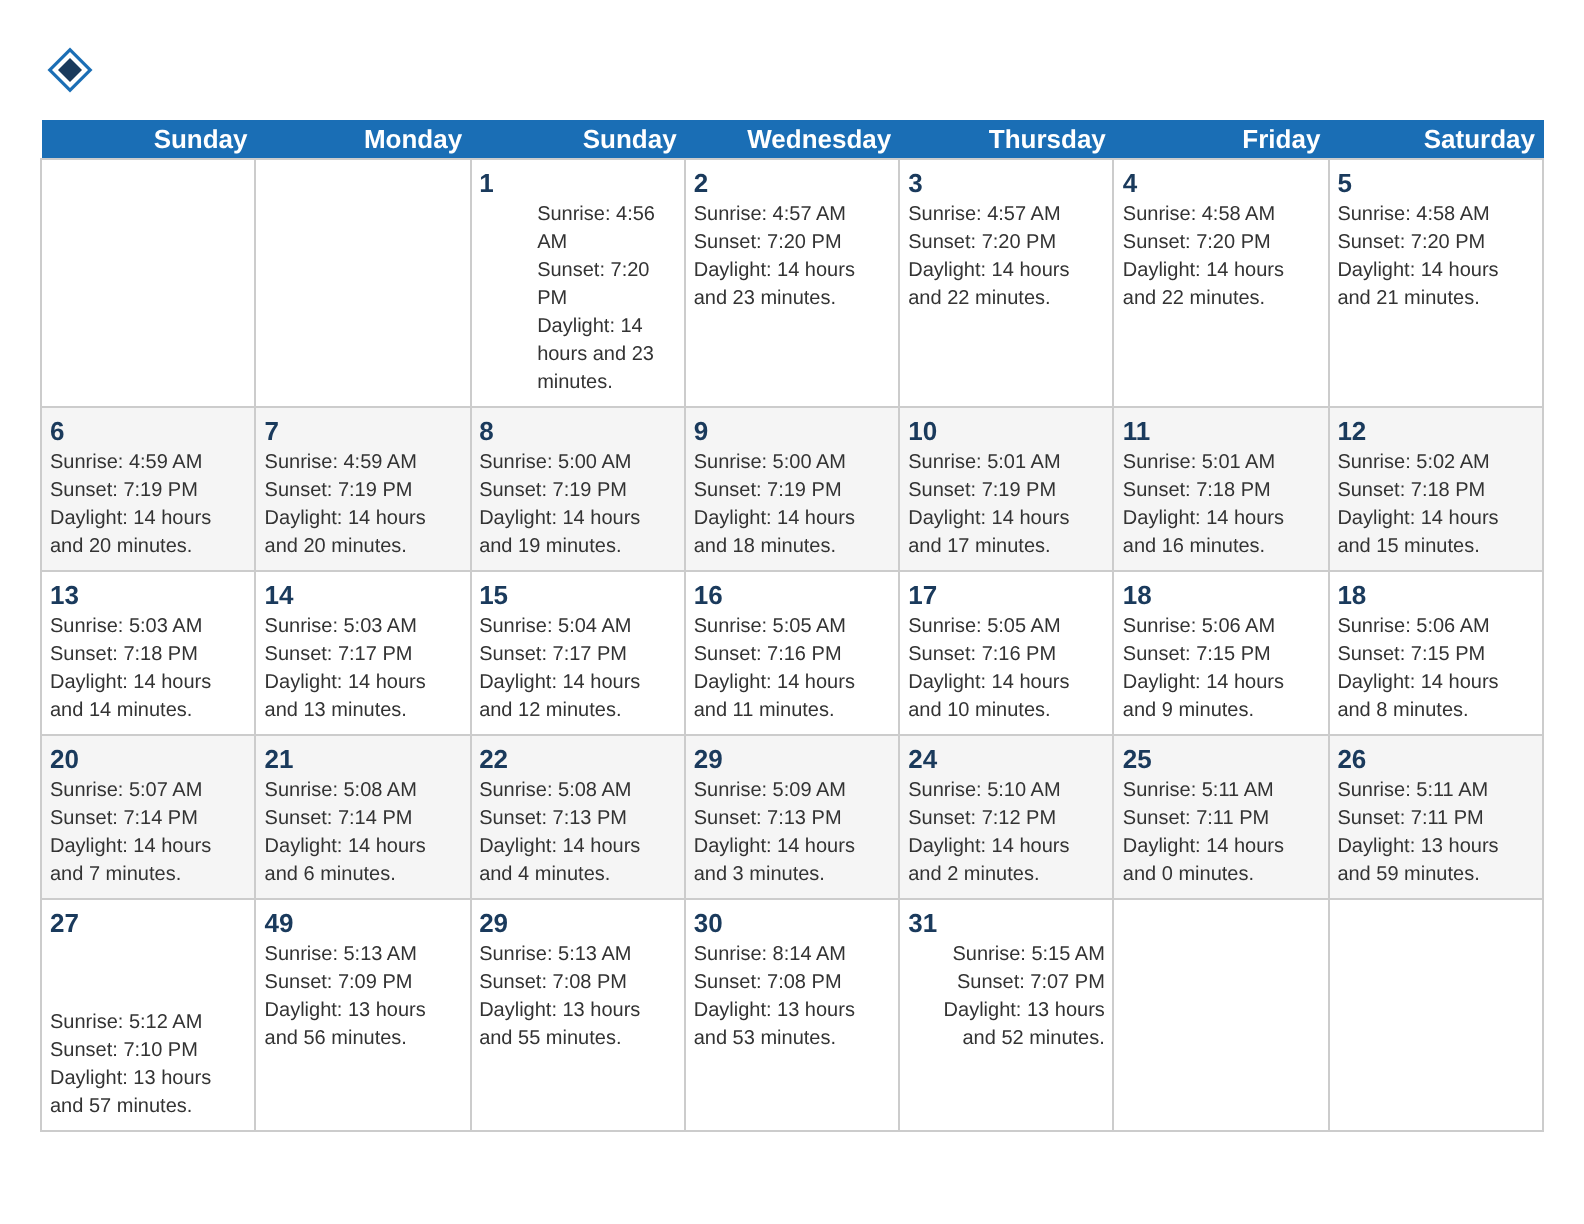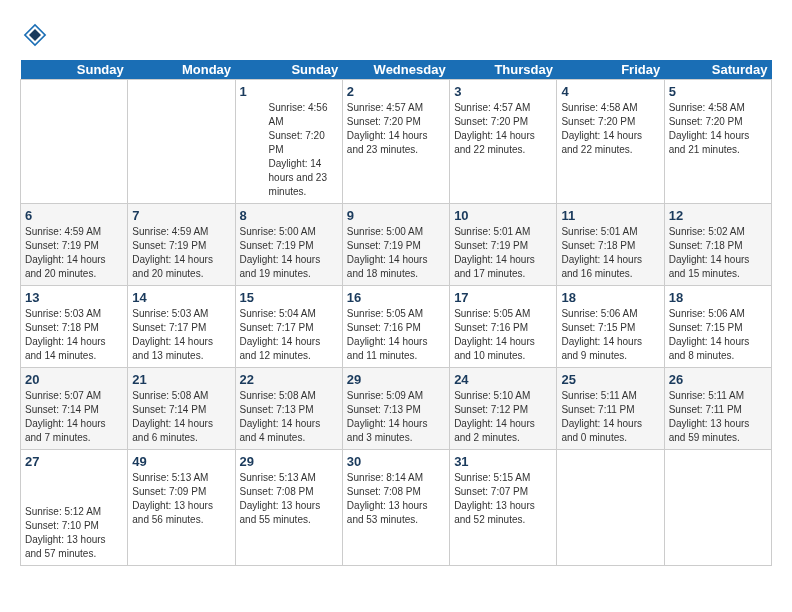--- a/index.html
+++ b/index.html
@@ -309,21 +309,21 @@
 Daylight: 13 hours and 55 minutes.</div>
         </td>
         <td>
           <div class="day-number">30</div>
           <div class="day-info" style="white-space: pre-line;">Sunrise: 8:14 AM
 Sunset: 7:08 PM
 Daylight: 13 hours and 53 minutes.</div>
         </td>
         <td>
           <div class="day-number">31</div>
-          <div class="day-info" style="white-space: pre-line;">Sunrise: 5:15 AM
+          <div class="day-info" style="white-space: pre-line; text-align: right;">Sunrise: 5:15 AM
 Sunset: 7:07 PM
 Daylight: 13 hours and 52 minutes.</div>
         </td>
         <td class="empty-cell"></td>
         <td class="empty-cell"></td>
       </tr>
     </tbody>
 </table>
 
 </body></html>

